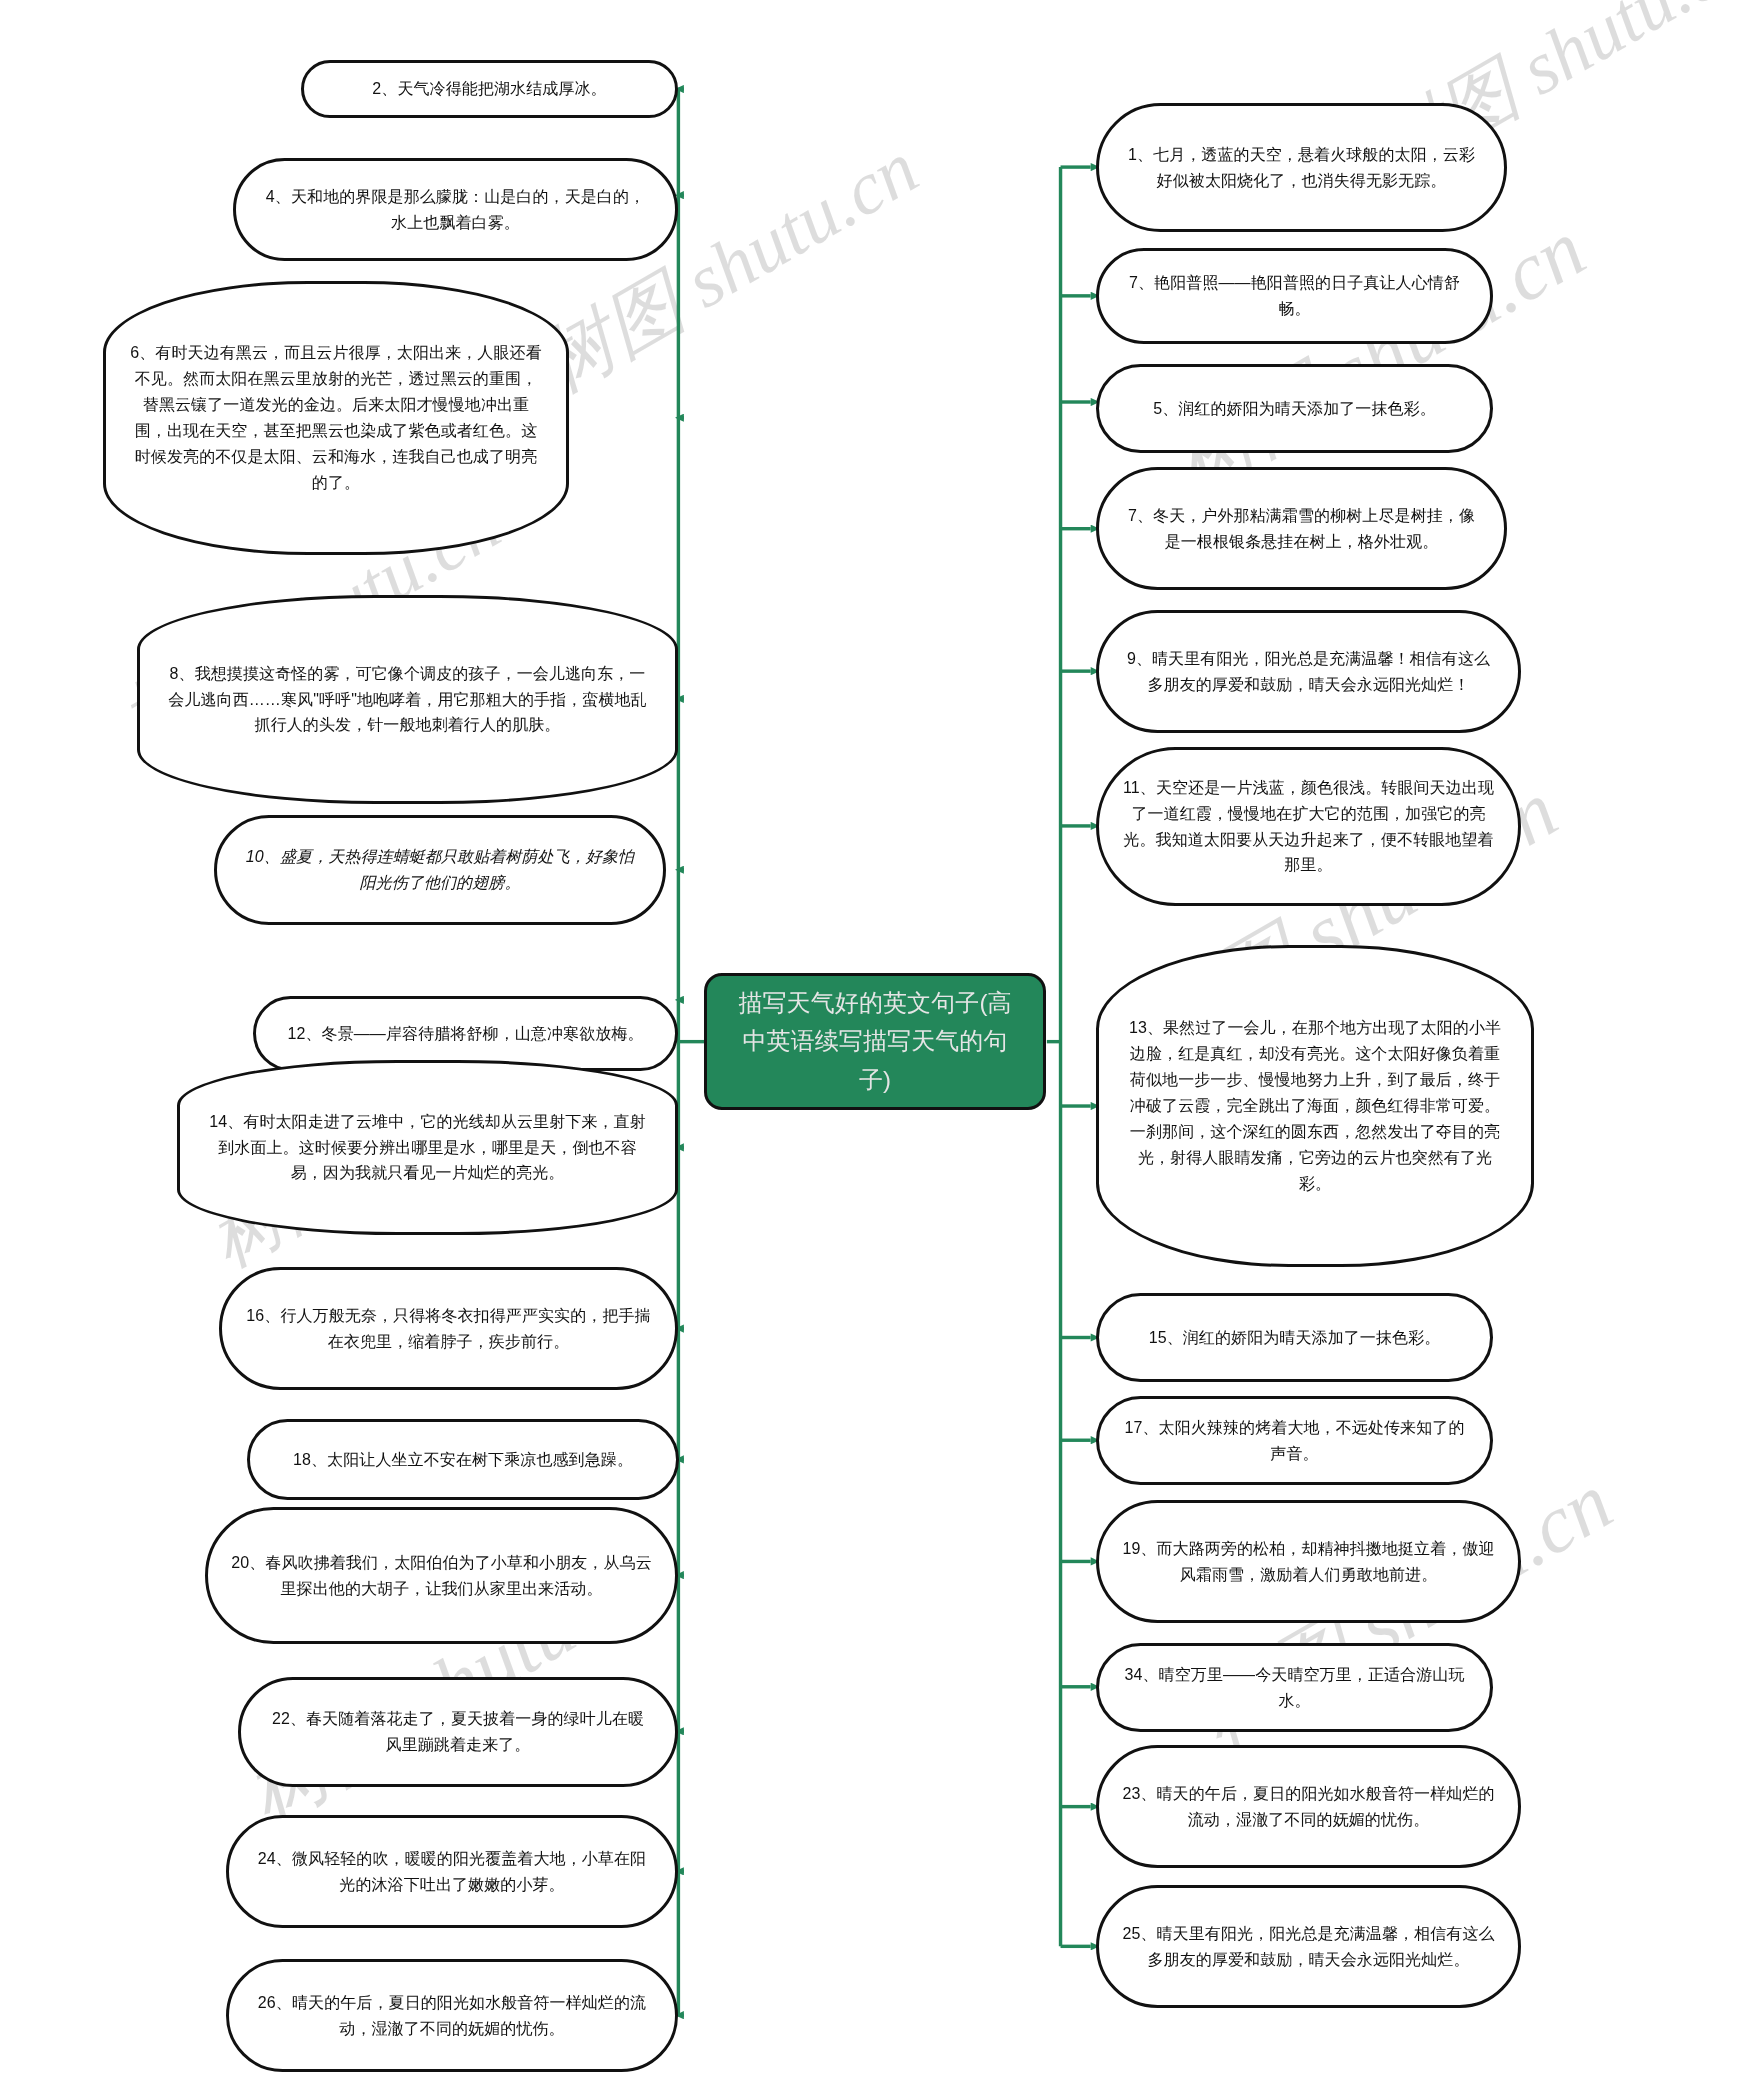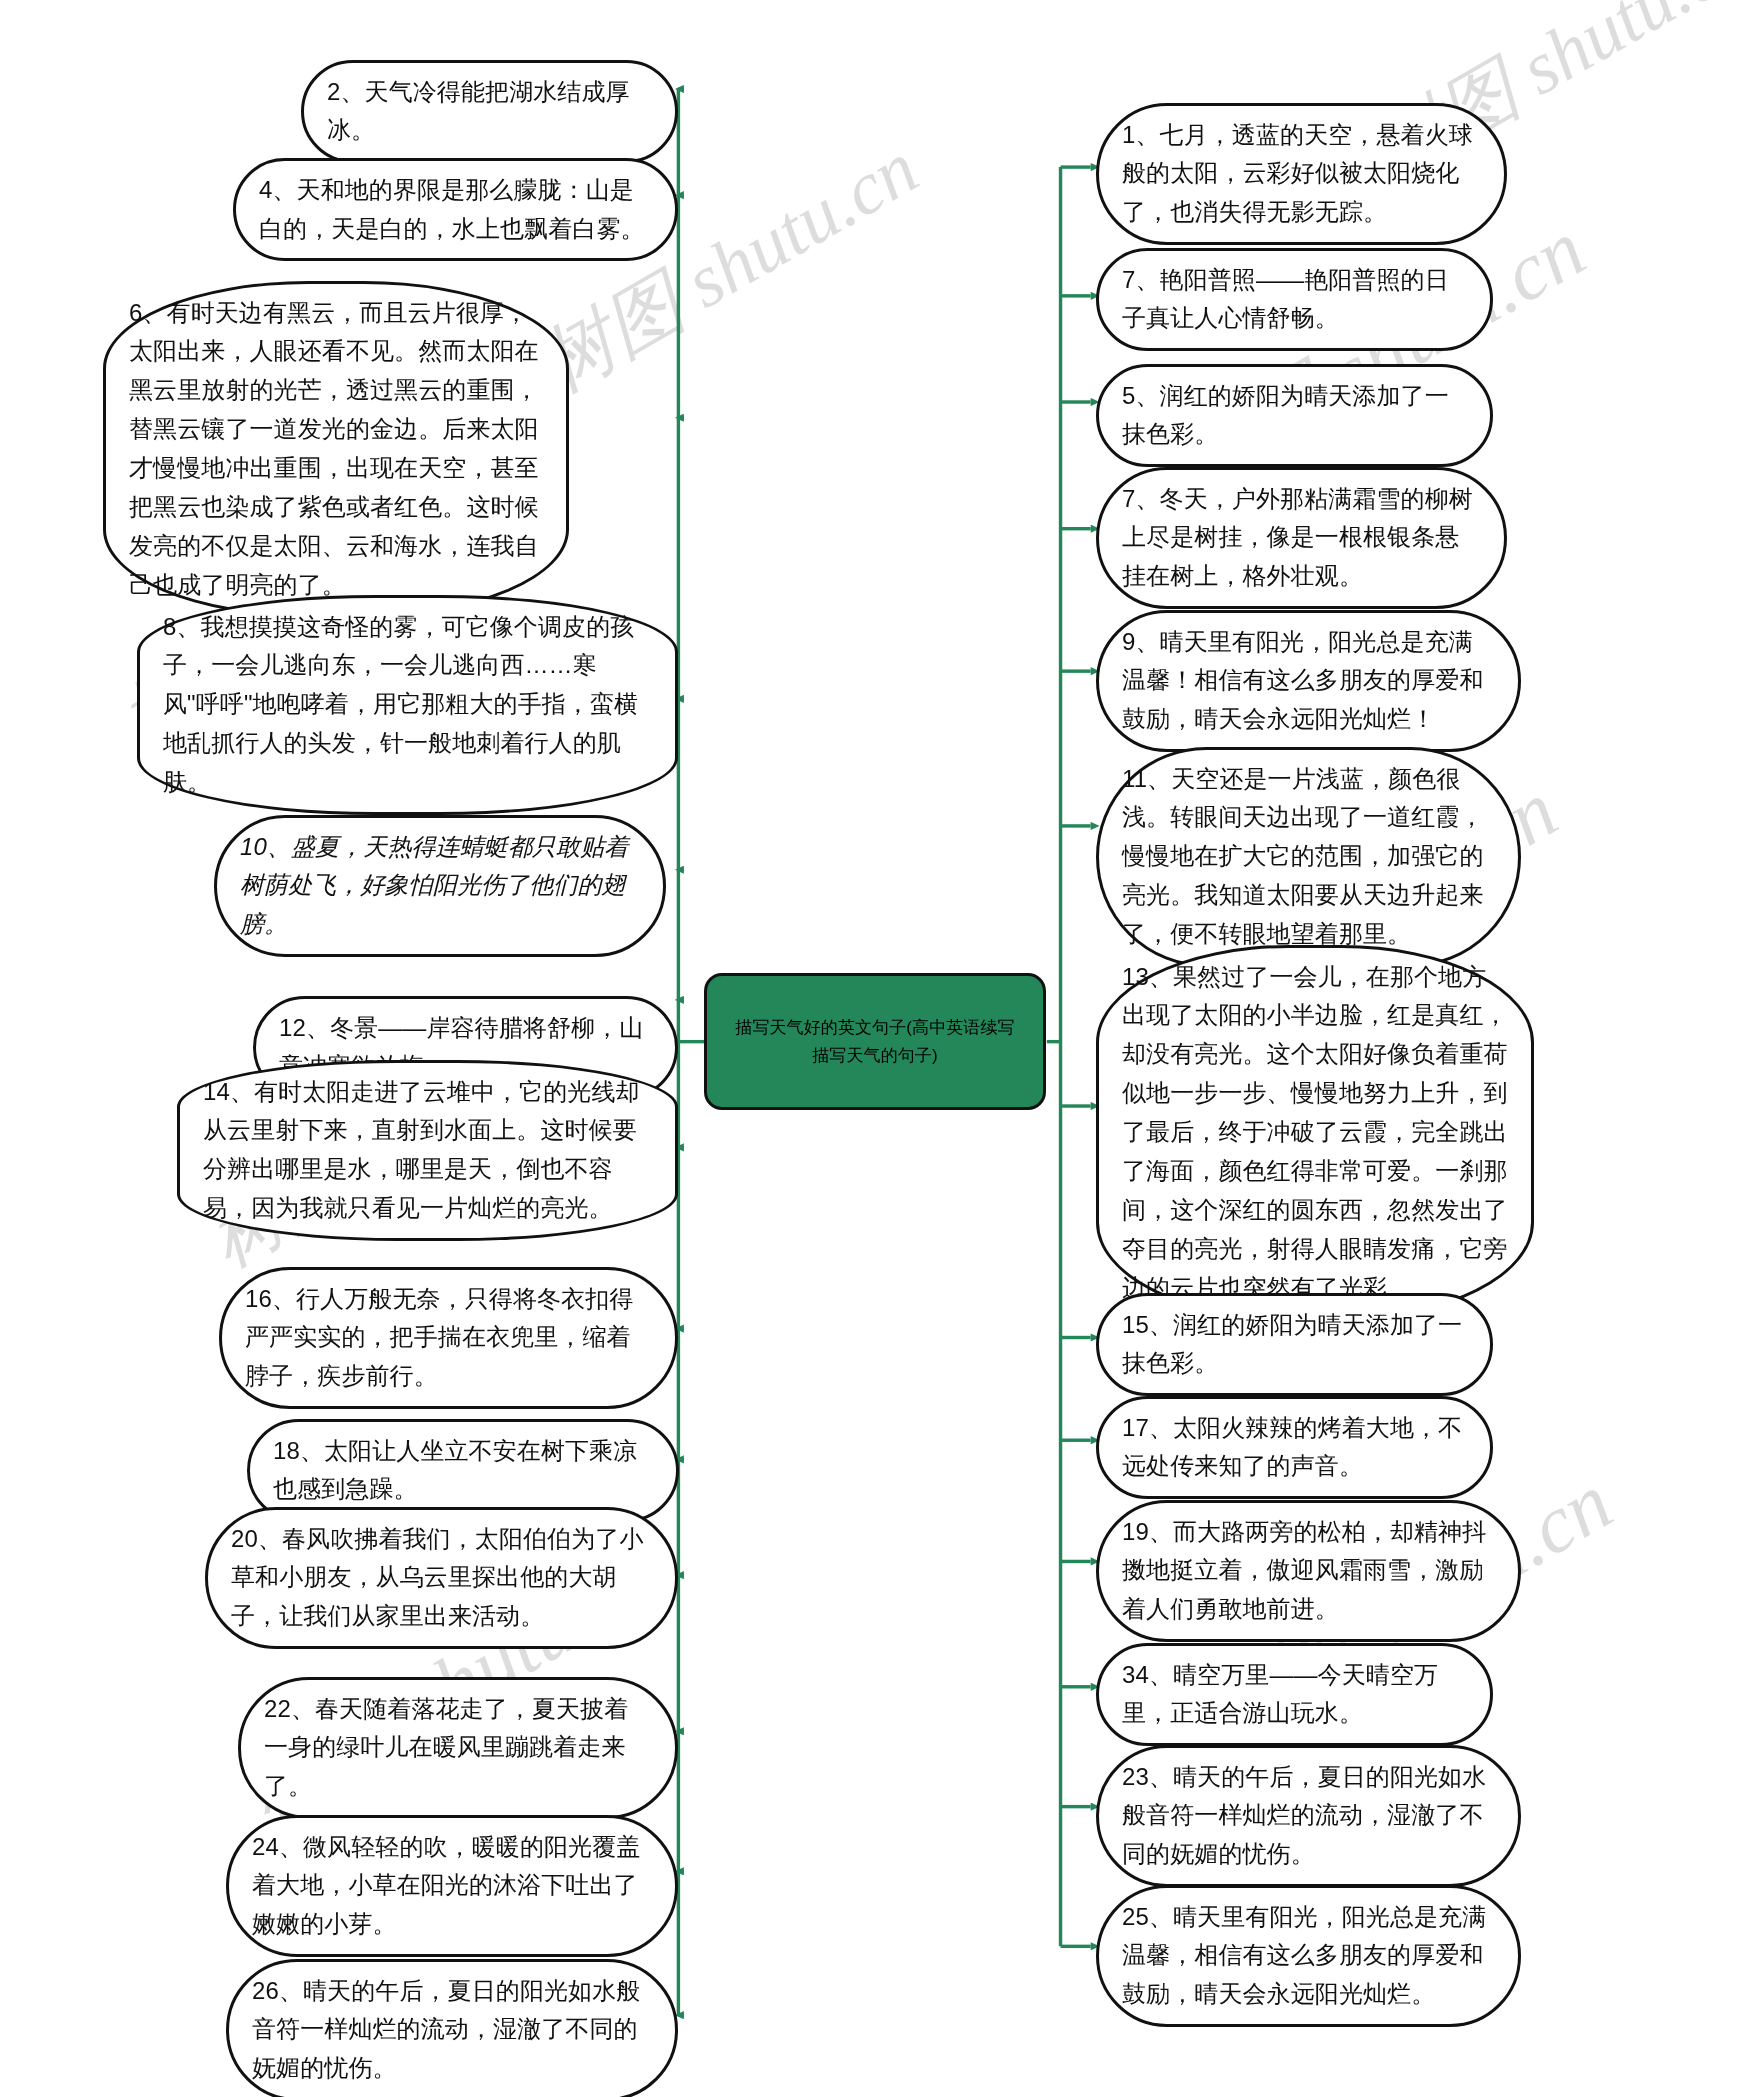--- a/index.html
+++ b/index.html
@@ -37,37 +37,37 @@
     background:#ffffff;
     border:3.4px solid #111111;
     border-radius:49px;
     display:flex;
     align-items:center;
     justify-content:flex-start;
     padding:9.6px 23px;
     z-index:3;
   }
   .node .txt{
-    font-size:24px;
+    font-size:16px;
     line-height:1.62;
     color:#111;
     letter-spacing:0.1px;
-    text-align:left;
+    text-align:center;
     width:100%;
   }
   .node.center{
     background:#23875a;
     border:3.4px solid #111;
     border-radius:18px;
     justify-content:center;
     z-index:4;
   }
   .node.center .txt{
-    color:#000000;
-    font-size:17px;
+    color:#e5e5e5;
+    font-size:24px;
     line-height:1.6;
     text-align:center;
   }
   .node.pill{border-radius:684px;}
   .node.blob{border-radius:44% 44% 44% 44% / 26% 26% 26% 26%;}
 </style>
 </head>
 <body>
 
 <div id="watermarks">

